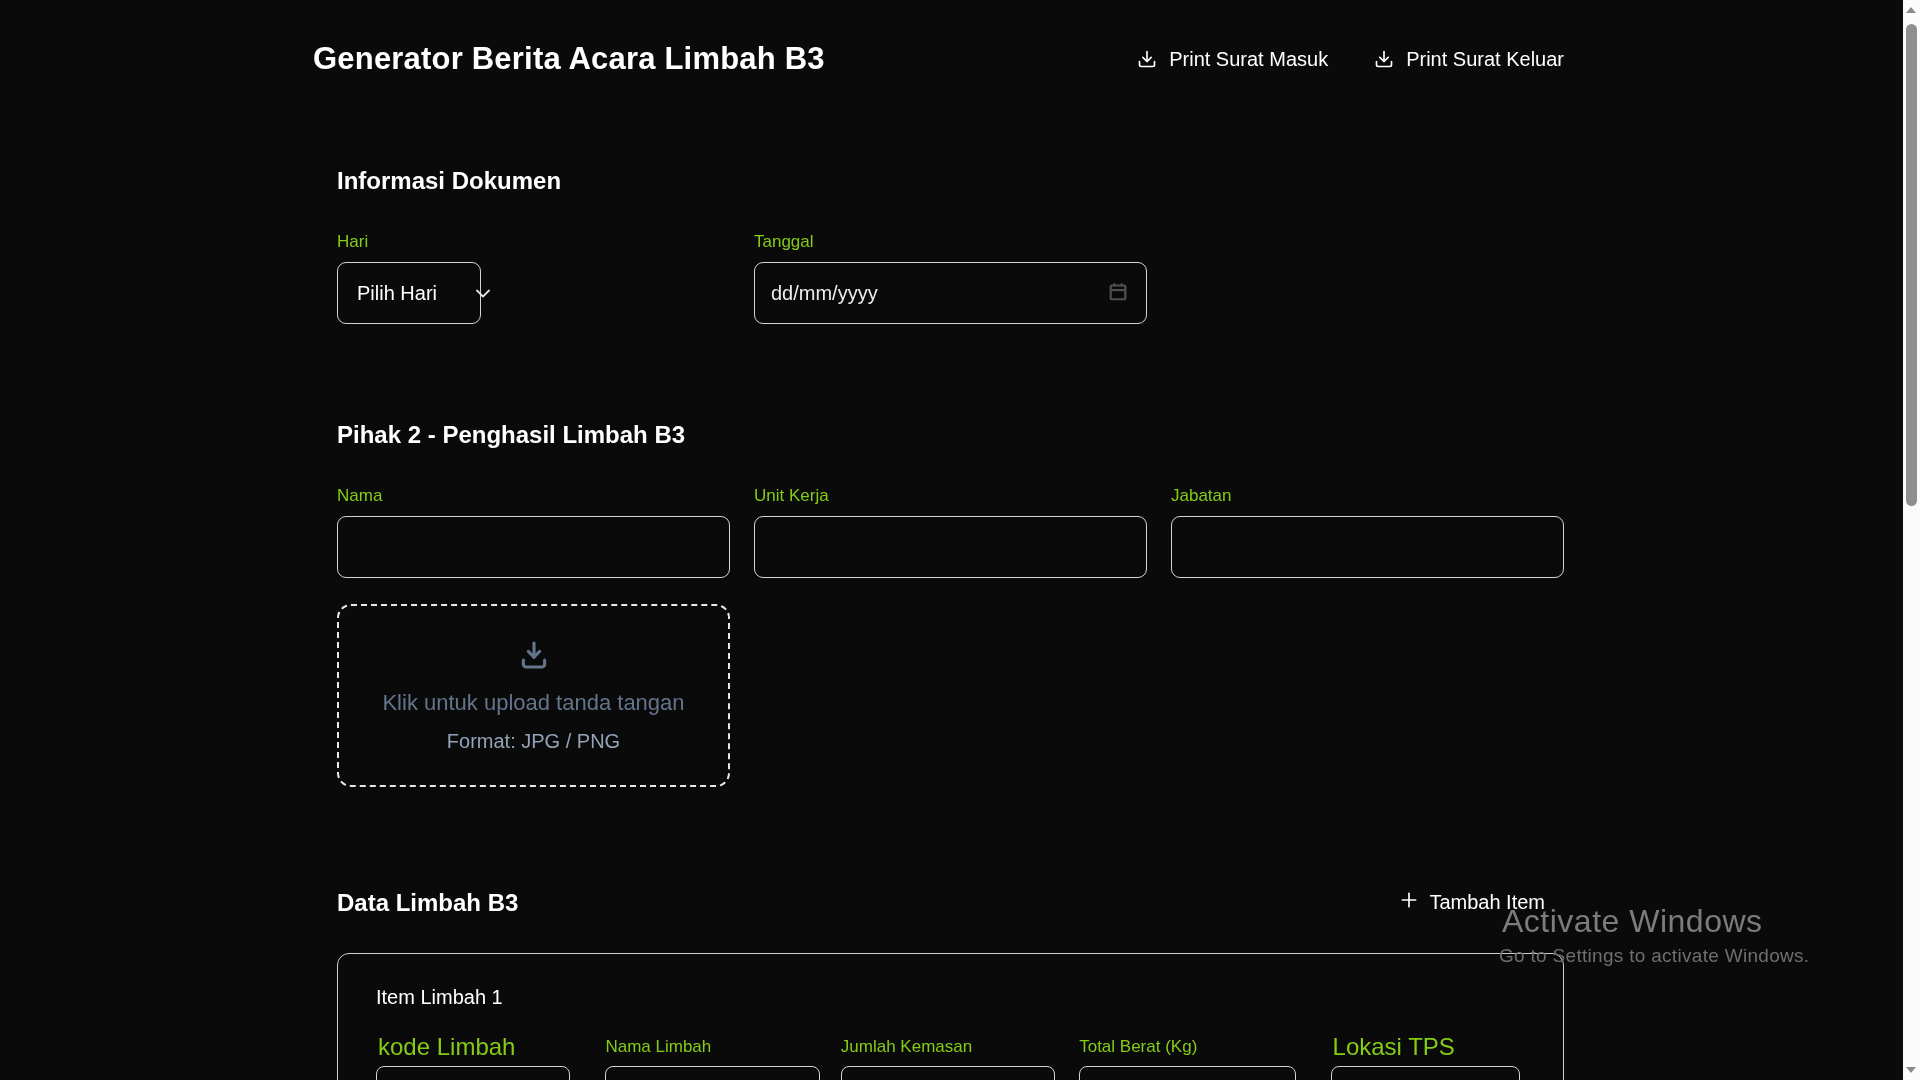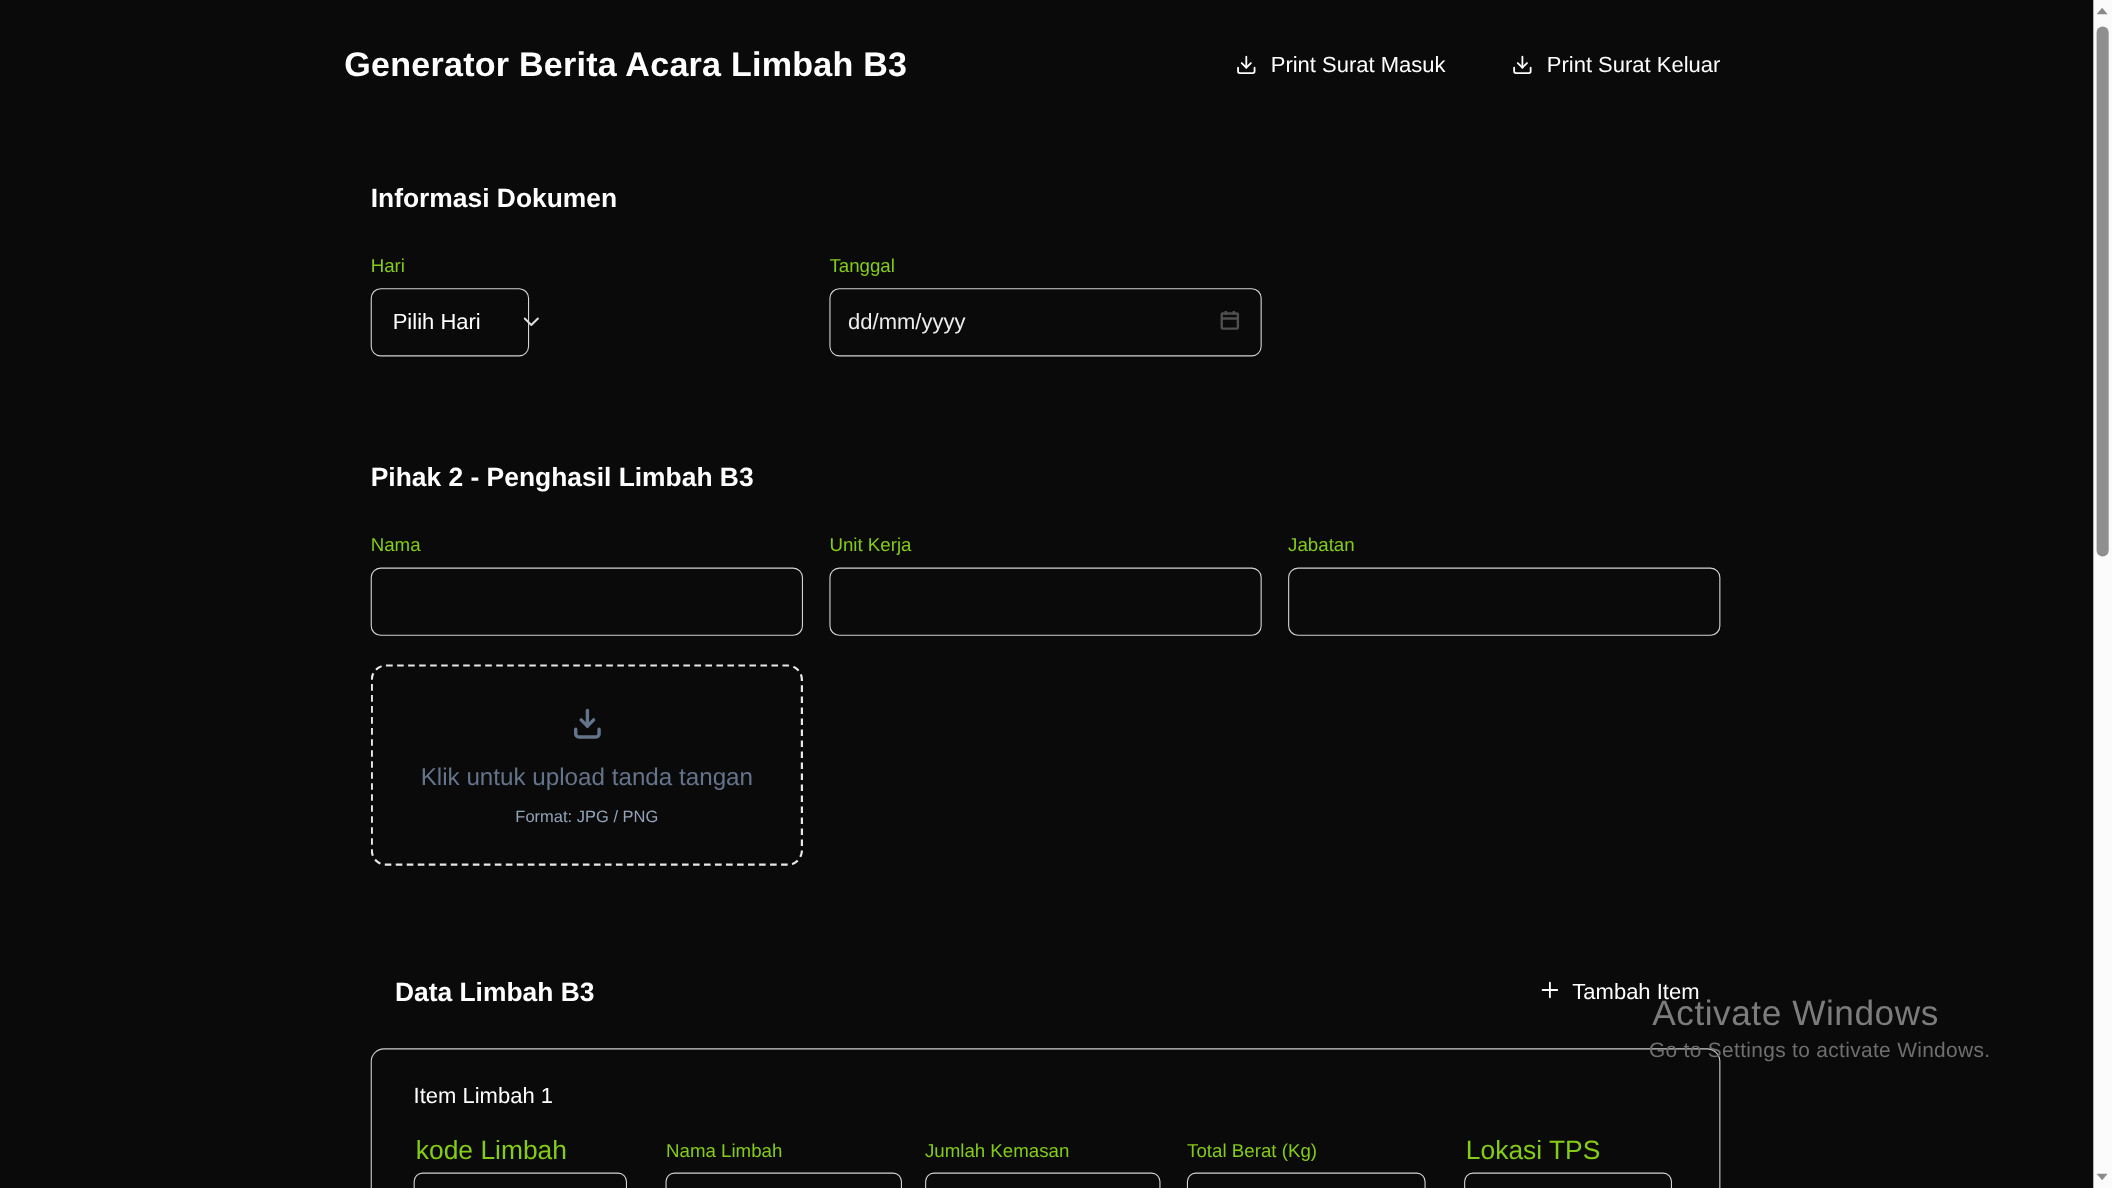--- a/index.html
+++ b/index.html
@@ -9,21 +9,21 @@
     background: #0a0a0a;
     font-family: "Liberation Sans", sans-serif;
     color: #ffffff;
     position: relative;
   }
   .content { width: 1251px; margin-left: 313px; }
 
   
   header { padding-top: 41px; display: flex; justify-content: space-between; align-items: center; }
   h1 { font-size: 31px; font-weight: 700; letter-spacing: 0.2px; line-height: 36px; }
-  .header-actions { display: flex; gap: 60px; align-items: center; }
+  .header-actions { display: flex; gap: 46px; align-items: center; }
   .icon-btn {
     display: flex; align-items: center; gap: 12px;
     background: transparent; border: none; color: #ffffff;
     font-family: "Liberation Sans", sans-serif; font-size: 20px; cursor: pointer;
   }
   .icon-btn svg { display: block; }
 
   
   section { padding-left: 24px; }
   #sec-informasi { margin-top: 87px; }
@@ -52,24 +52,24 @@
   .calendar-icon { position: absolute; right: 18px; top: 50%; transform: translateY(-50%); pointer-events: none; }
 
   
   .upload-box {
     margin-top: 26px; width: 393px; height: 183px;
     border: 2px dashed #e8e8e8; border-radius: 14px;
     display: flex; flex-direction: column; align-items: center; justify-content: center;
     cursor: pointer; background: transparent;
   }
   .upload-text { color: #64748b; font-size: 22px; margin-top: 14px; }
-  .upload-hint { color: #94a3b8; font-size: 15px; margin-top: 14px; }
-
-  
-  .sec-row { display: flex; justify-content: space-between; align-items: center; margin-left: 22px; }
+  .upload-hint { color: #94a3b8; font-size: 20px; margin-top: 14px; }
+
+  
+  .sec-row { display: flex; justify-content: space-between; align-items: center; }
   .sec-row h2 { margin-bottom: 0; }
   .tambah-btn {
     display: flex; align-items: center; gap: 10px; margin-right: 19px;
     background: transparent; border: none; color: #ffffff;
     font-family: "Liberation Sans", sans-serif; font-size: 20px; cursor: pointer;
   }
 
   .item-card {
     margin-top: 34px;
     border: 1px solid #cfcfcf; border-radius: 12px;

